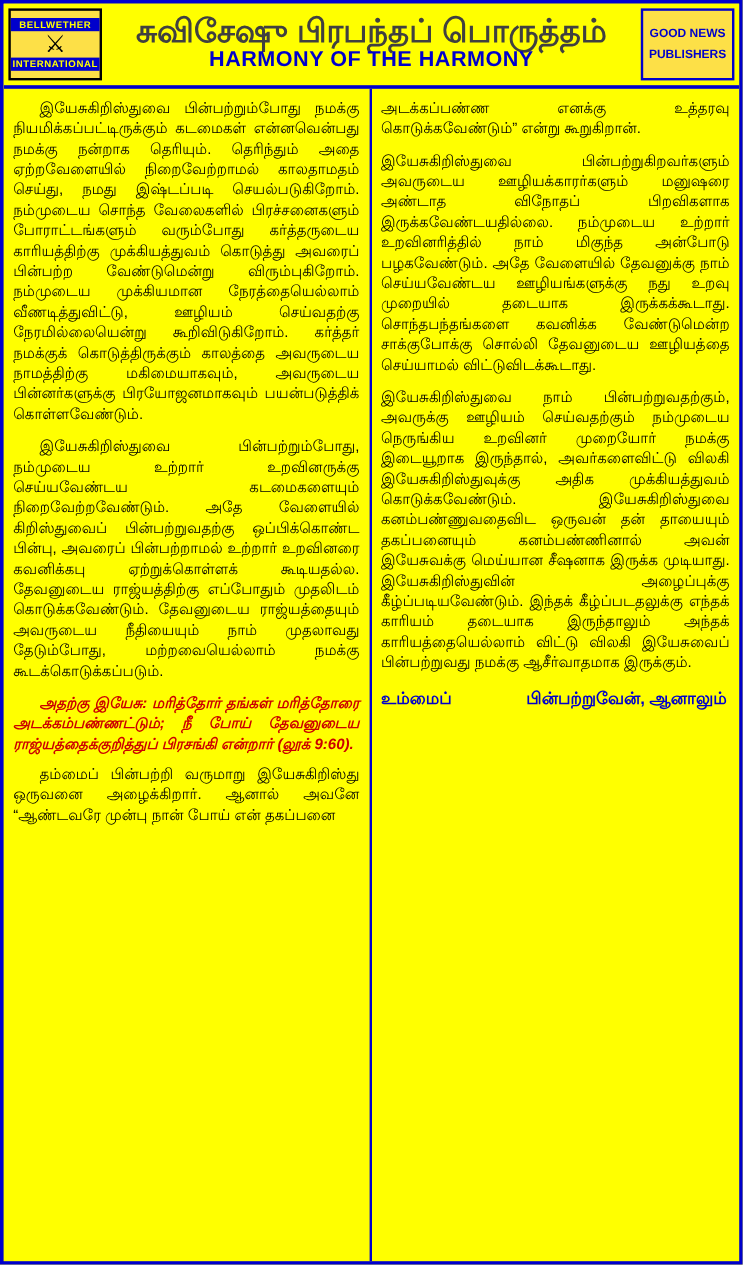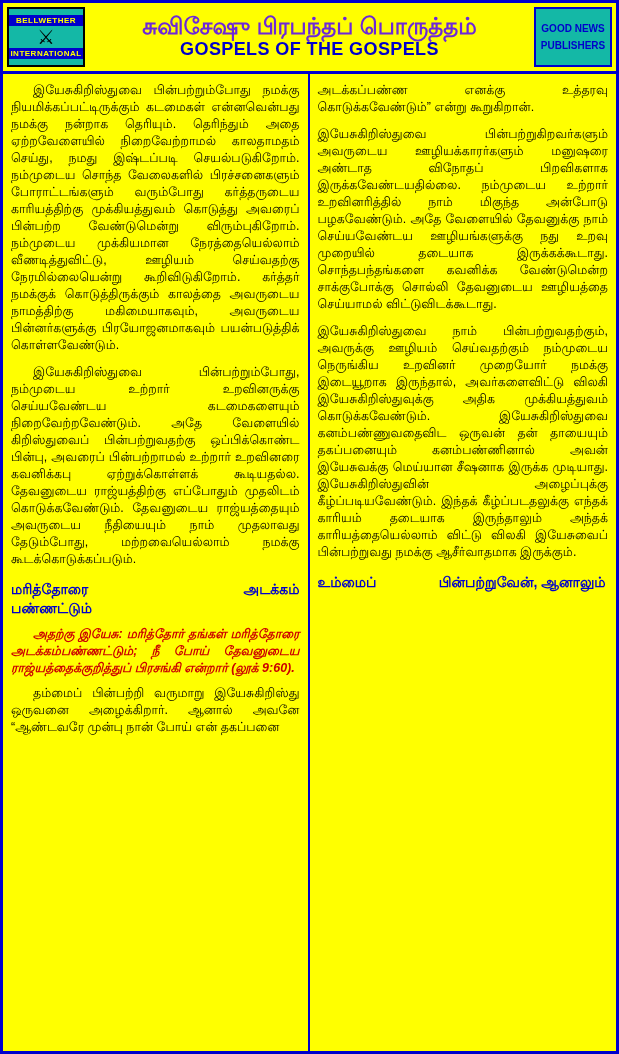--- a/index.html
+++ b/index.html
@@ -26,21 +26,21 @@
     display: flex;
     align-items: stretch;
     height: 68px;
     border-bottom: 3px solid #0000cc;
     background: #ffff00;
   }
   .logo-box {
     width: 78px;
     margin: 4px;
     border: 2px solid #000000;
-    background: #14b8a6;
+    background: #fde047;
     display: flex;
     flex-direction: column;
     align-items: center;
     justify-content: center;
     box-sizing: border-box;
   }
   .logo-box.right {
     border: 2px solid #0000cc;
   }
   .logo-band {
@@ -71,22 +71,22 @@
   .title-wrap {
     flex: 1;
     display: flex;
     flex-direction: column;
     align-items: center;
     justify-content: center;
     padding: 2px 4px;
     box-sizing: border-box;
   }
   .title-ta {
-    color: #6d28d9;
-    font-size: 23px;
+    color: #404040;
+    font-size: 27px;
     font-weight: bold;
     line-height: 24px;
     text-align: center;
     white-space: nowrap;
   }
   .title-en {
     color: #0000cc;
     font-size: 18px;
     font-weight: bold;
     line-height: 22px;
@@ -150,36 +150,35 @@
   <div class="header">
 
     <div class="logo-box">
       <div class="logo-band">BELLWETHER</div>
       <div class="logo-emblem">⚔</div>
       <div class="logo-band">INTERNATIONAL</div>
     </div>
 
     <div class="title-wrap">
       <div class="title-ta">சுவிசேஷு பிரபந்தப் பொருத்தம்</div>
-      <div class="title-en">GOSPELS OF THE GOSPELS</div>
+      <div class="title-en">HARMONY OF THE HARMONY</div>
     </div>
 
     <div class="logo-box right">
       <div class="logo-right-text">GOOD NEWS</div>
       <div class="logo-right-text">PUBLISHERS</div>
     </div>
 
   </div>
 
   <div class="body">
 
     <div class="col left">
       <p class="para">இயேசுகிறிஸ்துவை பின்பற்றும்போது நமக்கு நியமிக்கப்பட்டிருக்கும் கடமைகள் என்னவென்பது நமக்கு நன்றாக தெரியும். தெரிந்தும் அதை ஏற்றவேளையில் நிறைவேற்றாமல் காலதாமதம் செய்து, நமது இஷ்டப்படி செயல்படுகிறோம். நம்முடைய சொந்த வேலைகளில் பிரச்சனைகளும் போராட்டங்களும் வரும்போது கர்த்தருடைய காரியத்திற்கு முக்கியத்துவம் கொடுத்து அவரைப் பின்பற்ற வேண்டுமென்று விரும்புகிறோம். நம்முடைய முக்கியமான நேரத்தையெல்லாம் வீணடித்துவிட்டு, ஊழியம் செய்வதற்கு நேரமில்லையென்று கூறிவிடுகிறோம். கர்த்தர் நமக்குக் கொடுத்திருக்கும் காலத்தை அவருடைய நாமத்திற்கு மகிமையாகவும், அவருடைய பின்னர்களுக்கு பிரயோஜனமாகவும் பயன்படுத்திக் கொள்ளவேண்டும்.</p>
       <p class="para">இயேசுகிறிஸ்துவை பின்பற்றும்போது, நம்முடைய உற்றார் உறவினருக்கு செய்யவேண்டய கடமைகளையும் நிறைவேற்றவேண்டும். அதே வேளையில் கிறிஸ்துவைப் பின்பற்றுவதற்கு ஒப்பிக்கொண்ட பின்பு, அவரைப் பின்பற்றாமல் உற்றார் உறவினரை கவனிக்கபு ஏற்றுக்கொள்ளக் கூடியதல்ல. தேவனுடைய ராஜ்யத்திற்கு எப்போதும் முதலிடம் கொடுக்கவேண்டும். தேவனுடைய ராஜ்யத்தையும் அவருடைய நீதியையும் நாம் முதலாவது தேடும்போது, மற்றவையெல்லாம் நமக்கு கூடக்கொடுக்கப்படும்.</p>
-      <p class="heading">மரித்தோரை&nbsp;&nbsp;&nbsp;&nbsp;&nbsp;&nbsp;&nbsp;&nbsp;&nbsp;&nbsp;&nbsp;&nbsp;&nbsp;&nbsp;&nbsp;&nbsp;&nbsp;&nbsp; அடக்கம் பண்ணட்டும்</p>
       <p class="sub indent">அதற்கு இயேசு: மரித்தோர் தங்கள் மரித்தோரை அடக்கம்பண்ணட்டும்; நீ போய் தேவனுடைய ராஜ்யத்தைக்குறித்துப் பிரசங்கி என்றார் (லூக் 9:60).</p>
       <p class="para">தம்மைப் பின்பற்றி வருமாறு இயேசுகிறிஸ்து ஒருவனை அழைக்கிறார். ஆனால் அவனே “ஆண்டவரே முன்பு நான் போய் என் தகப்பனை</p>
     </div>
 
     <div class="col right">
       <p class="para noindent">அடக்கப்பண்ண எனக்கு உத்தரவு கொடுக்கவேண்டும்” என்று கூறுகிறான்.</p>
       <p class="para noindent">இயேசுகிறிஸ்துவை பின்பற்றுகிறவர்களும் அவருடைய ஊழியக்காரர்களும் மனுஷரை அண்டாத விநோதப் பிறவிகளாக இருக்கவேண்டயதில்லை. நம்முடைய உற்றார் உறவினரித்தில் நாம் மிகுந்த அன்போடு பழகவேண்டும். அதே வேளையில் தேவனுக்கு நாம் செய்யவேண்டய ஊழியங்களுக்கு நது உறவு முறையில் தடையாக இருக்கக்கூடாது. சொந்தபந்தங்களை கவனிக்க வேண்டுமென்ற சாக்குபோக்கு சொல்லி தேவனுடைய ஊழியத்தை செய்யாமல் விட்டுவிடக்கூடாது.</p>
       <p class="para noindent">இயேசுகிறிஸ்துவை நாம் பின்பற்றுவதற்கும், அவருக்கு ஊழியம் செய்வதற்கும் நம்முடைய நெருங்கிய உறவினர் முறையோர் நமக்கு இடையூறாக இருந்தால், அவர்களைவிட்டு விலகி இயேசுகிறிஸ்துவுக்கு அதிக முக்கியத்துவம் கொடுக்கவேண்டும். இயேசுகிறிஸ்துவை கனம்பண்ணுவதைவிட ஒருவன் தன் தாயையும் தகப்பனையும் கனம்பண்ணினால் அவன் இயேசுவக்கு மெய்யான சீஷனாக இருக்க முடியாது. இயேசுகிறிஸ்துவின் அழைப்புக்கு கீழ்ப்படியவேண்டும். இந்தக் கீழ்ப்படதலுக்கு எந்தக் காரியம் தடையாக இருந்தாலும் அந்தக் காரியத்தையெல்லாம் விட்டு விலகி இயேசுவைப் பின்பற்றுவது நமக்கு ஆசீர்வாதமாக இருக்கும்.</p>
       <p class="heading">உம்மைப்&nbsp;&nbsp;&nbsp;&nbsp;&nbsp;&nbsp;&nbsp;&nbsp;&nbsp;&nbsp;&nbsp;&nbsp;&nbsp;&nbsp;&nbsp; பின்பற்றுவேன், ஆனாலும்</p>
     </div>

